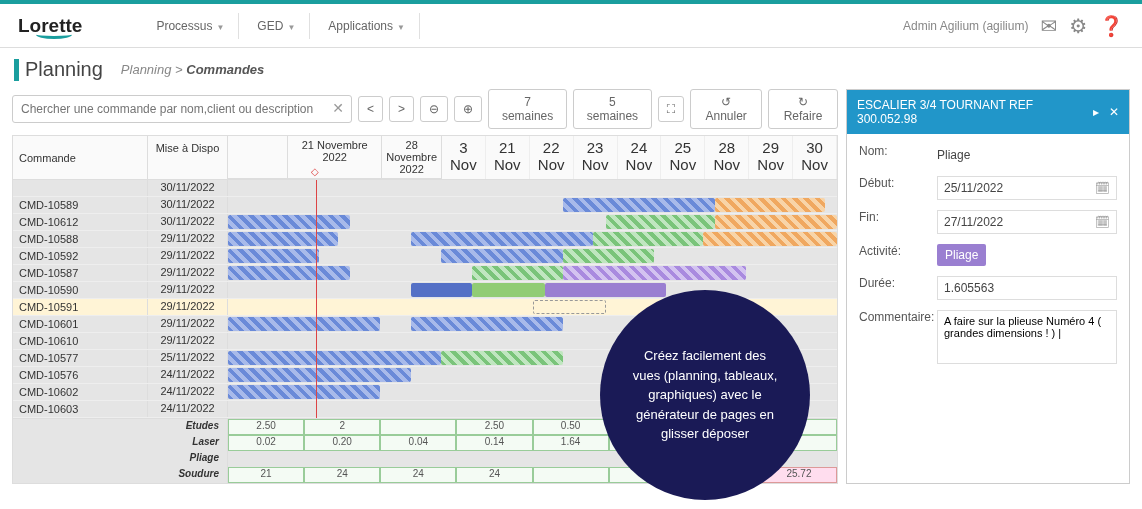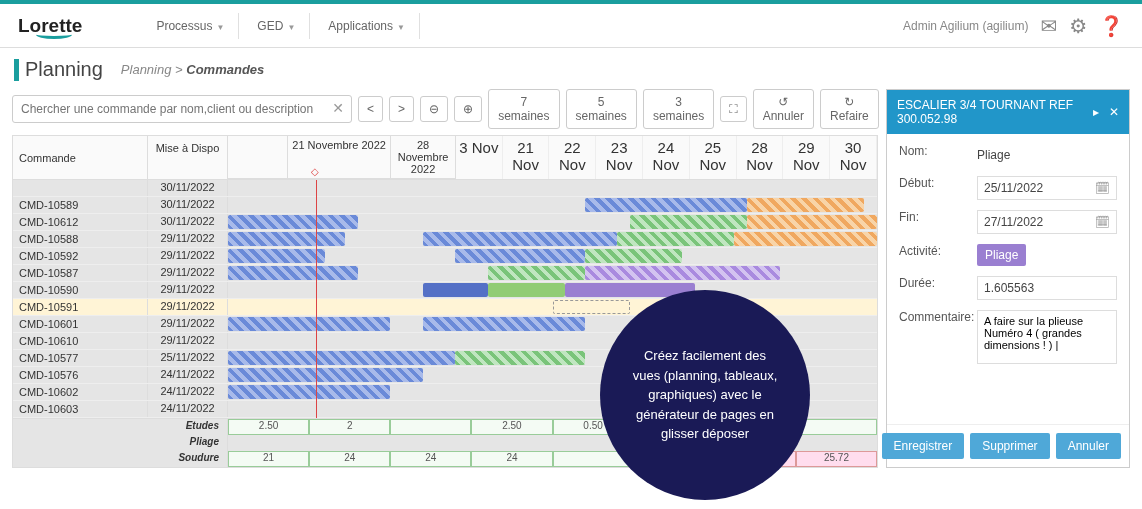--- a/index.html
+++ b/index.html
@@ -49,21 +49,21 @@
 .solid-blue{background:#5470c6}
 .solid-green{background:#91cc75}
 .solid-purple{background:#9a7fd1}
 .dashed{border:1px dashed #999;background:transparent}
 .summary{border-top:1px solid #ddd}
 .sum-row{display:flex;height:16px;font-size:10px}
 .sum-label{width:215px;text-align:right;padding:1px 8px;font-weight:bold;border-right:1px solid #ddd;font-style:italic}
 .sum-cells{flex:1;display:flex}
 .sum-cell{flex:1;text-align:center;border:1px solid #9c9;border-right:1px solid #9c9;padding:0;background:#f4fbf4;color:#555}
 .sum-cell.hi{background:#fde;border-color:#d99}
-.side{width:244px;border:1px solid #ccc;background:#fff;display:flex;flex-direction:column}
+.side{width:284px;border:1px solid #ccc;background:#fff;display:flex;flex-direction:column}
 .side-head{background:#2196c9;color:#fff;padding:8px 10px;font-size:12px;display:flex;align-items:center;justify-content:space-between}
 .side-head-icons{display:flex;gap:10px}
 .side-body{padding:10px 12px;flex:1}
 .field{display:flex;align-items:flex-start;margin-bottom:10px;font-size:12px}
 .field label{width:78px;color:#555}
 .field .val{flex:1;padding:4px 6px;border:1px solid #ddd;background:#fff;color:#444;position:relative}
 .field .val.noborder{border:none;padding:4px 0}
 .field .activity{background:#9a7fd1;color:#fff;padding:4px 8px;border:none;border-radius:2px}
 .cal-icon{position:absolute;right:6px;top:4px;color:#888}
 .field textarea{flex:1;padding:4px 6px;border:1px solid #ddd;height:54px;font-size:11px;resize:none}
@@ -107,21 +107,20 @@
       <div class="search-wrap">
         <input class="search" placeholder="Chercher une commande par nom,client ou description" style="">
         <span class="search-clear">✕</span>
       </div>
       <button class="tbtn icon-only">&lt;</button>
       <button class="tbtn icon-only">&gt;</button>
       <button class="tbtn icon-only">⊖</button>
       <button class="tbtn icon-only">⊕</button>
       <button class="tbtn">7 semaines</button>
       <button class="tbtn">5 semaines</button>
-      <button class="tbtn">3 semaines</button>
       <button class="tbtn icon-only">⛶</button>
       <button class="tbtn">↺ <span>Annuler</span></button>
       <button class="tbtn">↻ <span>Refaire</span></button>
     </div>
 
     <div class="grid">
       <div class="grid-head">
         <div class="col-cmd">Commande</div>
         <div class="col-date">Mise à Dispo</div>
         <div class="week-header">
@@ -261,20 +260,33 @@
               <div class="sum-cell">2</div>
               <div class="sum-cell"></div>
               <div class="sum-cell">2.50</div>
               <div class="sum-cell">0.50</div>
               <div class="sum-cell">2.50</div>
               <div class="sum-cell"></div>
               <div class="sum-cell"></div>
             </div>
           </div>
           <div class="sum-row">
+            <div class="sum-label">Laser</div>
+            <div class="sum-cells">
+              <div class="sum-cell">0.02</div>
+              <div class="sum-cell">0.20</div>
+              <div class="sum-cell">0.04</div>
+              <div class="sum-cell">0.14</div>
+              <div class="sum-cell">1.64</div>
+              <div class="sum-cell">0.27</div>
+              <div class="sum-cell"></div>
+              <div class="sum-cell"></div>
+            </div>
+          </div>
+          <div class="sum-row">
             <div class="sum-label">Pliage</div>
           </div>
           <div class="sum-row">
             <div class="sum-label">Soudure</div>
             <div class="sum-cells">
               <div class="sum-cell">21</div>
               <div class="sum-cell">24</div>
               <div class="sum-cell">24</div>
               <div class="sum-cell">24</div>
               <div class="sum-cell"></div>
@@ -314,21 +326,16 @@
         </div>
       <div class="field">
           <label>Durée:</label>
           <div class="val">1.605563</div>
         </div>
       <div class="field" style="align-items:flex-start">
           <label>Commentaire:</label>
           <textarea style="">A faire sur la plieuse Numéro 4 ( grandes dimensions ! ) |</textarea>
         </div>
     </div>
-    <div class="side-foot">
-      <button class="sbtn">Enregistrer</button>
-      <button class="sbtn">Supprimer</button>
-      <button class="sbtn">Annuler</button>
-    </div>
   </div>
 </div>
 
 <div class="callout">Créez facilement des vues (planning, tableaux, graphiques) avec le générateur de pages en glisser déposer</div>
 
 </body></html>

